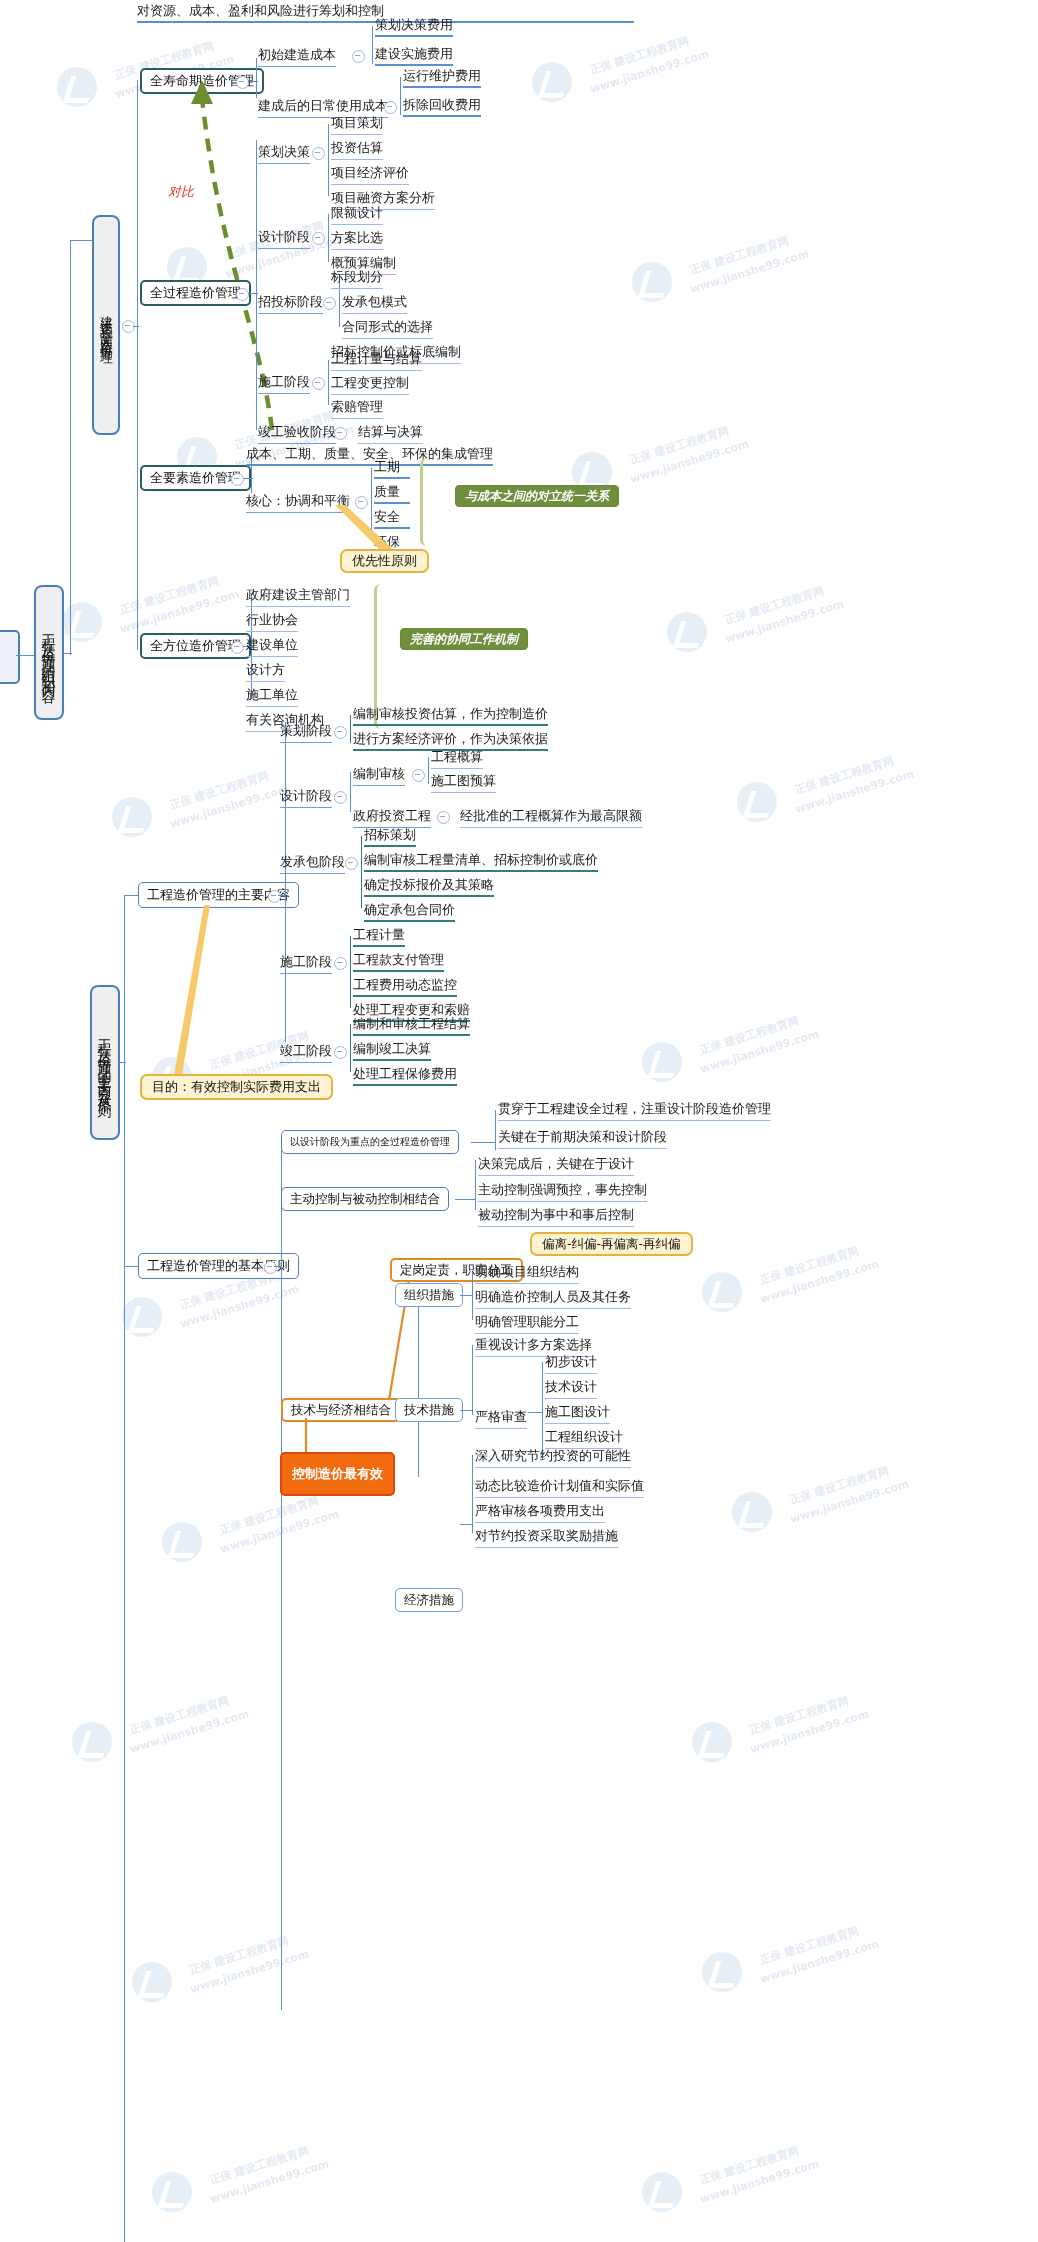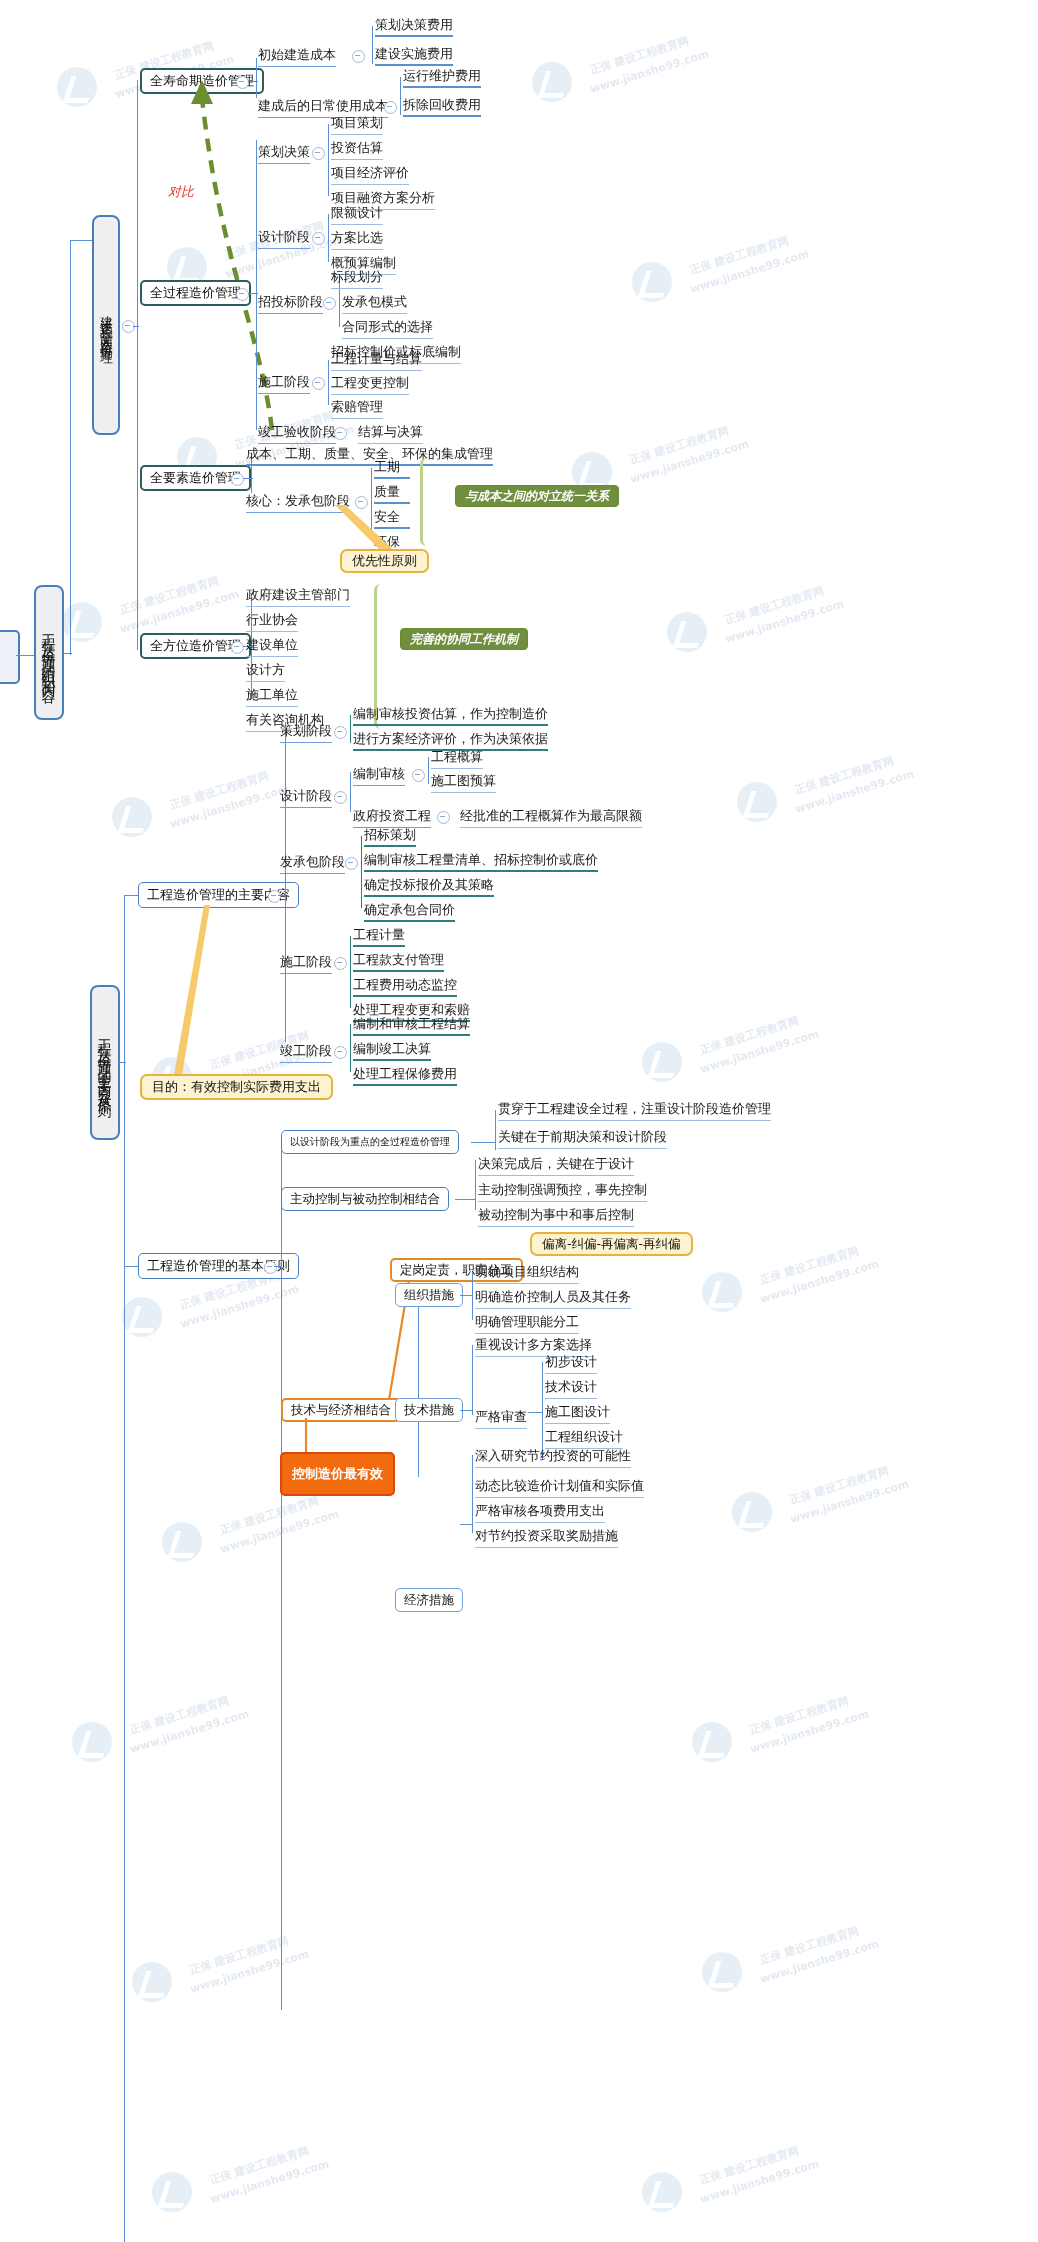--- a/index.html
+++ b/index.html
@@ -189,20 +189,21 @@
 
   <div class="box rootbox" style="left:92px;top:215px;width:28px;height:220px;letter-spacing:4px;font-size:13px">建设工程全面造价管理</div>
   <div class="tog" style="left:122px;top:320px"></div>
 
   <div class="ln v" style="left:137px;top:80px;height:570px"></div>
   <div class="ln h" style="left:133px;top:326px;width:6px"></div>
 
   <div class="box teal" style="left:140px;top:68px;height:26px">全寿命期造价管理</div>
   <div class="tog" style="left:236px;top:76px"></div>
 
+  <div class="ul" style="left:137px;top:2px;padding-right:250px">对资源、成本、盈利和风险进行筹划和控制</div>
 
   <div class="ln v" style="left:256px;top:58px;height:40px"></div>
   <div class="ln h" style="left:248px;top:81px;width:10px"></div>
   <div class="ul thin" style="left:258px;top:46px">初始建造成本</div>
   <div class="tog" style="left:352px;top:50px"></div>
   <div class="ln v" style="left:372px;top:26px;height:38px"></div>
   <div class="ul" style="left:375px;top:16px">策划决策费用</div>
   <div class="ul" style="left:375px;top:45px">建设实施费用</div>
 
   <div class="ul thin" style="left:258px;top:97px">建成后的日常使用成本</div>
@@ -256,21 +257,21 @@
   <div class="tog" style="left:334px;top:427px"></div>
   <div class="ul pale" style="left:358px;top:423px">结算与决算</div>
 
   <div class="box teal" style="left:140px;top:465px;height:26px">全要素造价管理</div>
   <div class="tog" style="left:231px;top:473px"></div>
   <div class="ln v" style="left:251px;top:455px;height:38px"></div>
   <div class="ln h" style="left:243px;top:478px;width:10px"></div>
 
   <div class="ul thick" style="left:246px;top:445px">成本、工期、质量、安全、环保的集成管理</div>
 
-  <div class="ul thin" style="left:246px;top:492px">核心：发承包阶段</div>
+  <div class="ul thin" style="left:246px;top:492px">核心：协调和平衡</div>
   <div class="tog" style="left:355px;top:496px"></div>
   <div class="ln v" style="left:371px;top:468px;height:62px"></div>
   <div class="ul" style="left:374px;top:458px;min-width:36px">工期</div>
   <div class="ul" style="left:374px;top:483px;min-width:36px">质量</div>
   <div class="ul" style="left:374px;top:508px;min-width:36px">安全</div>
   <div class="ul" style="left:374px;top:533px;min-width:36px">环保</div>
 
   <div class="brace" style="left:420px;top:458px;height:88px"></div>
   <div class="box green" style="left:455px;top:485px;height:22px">与成本之间的对立统一关系</div>
 

